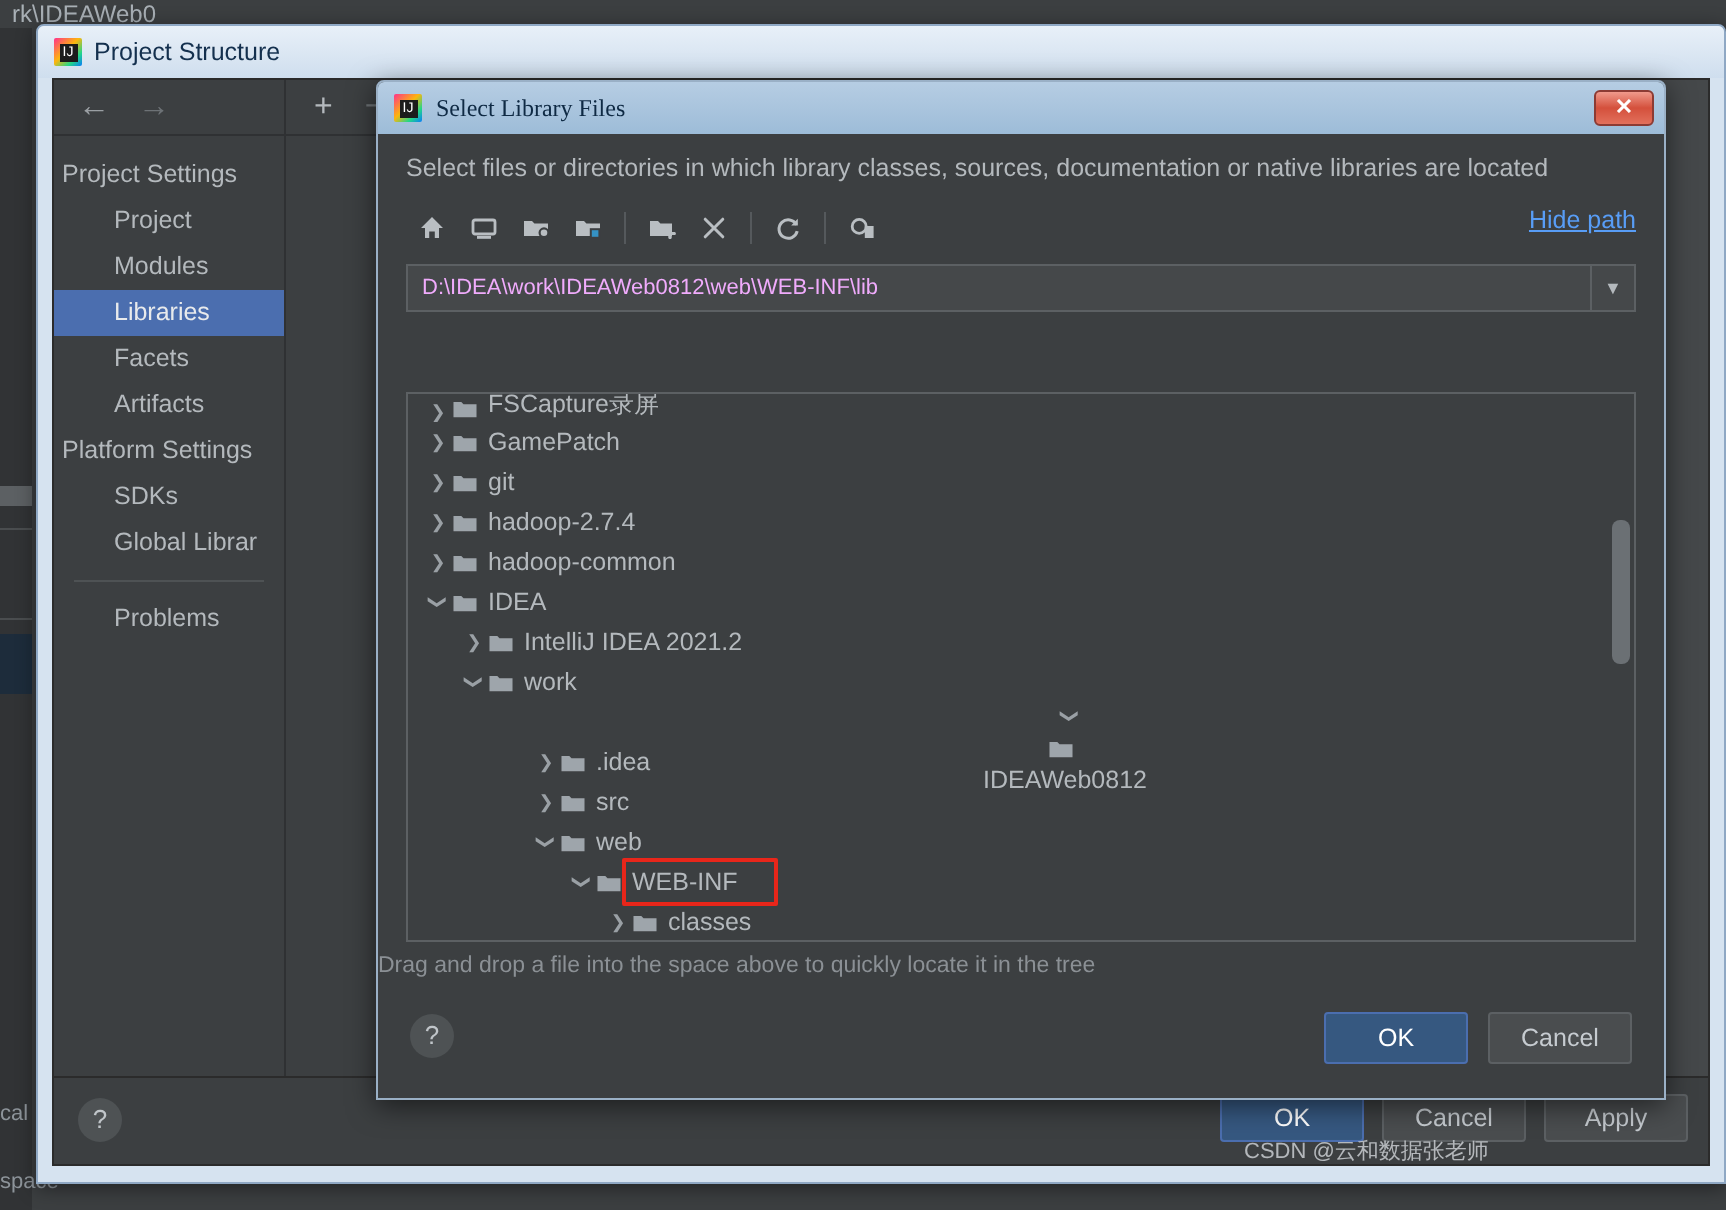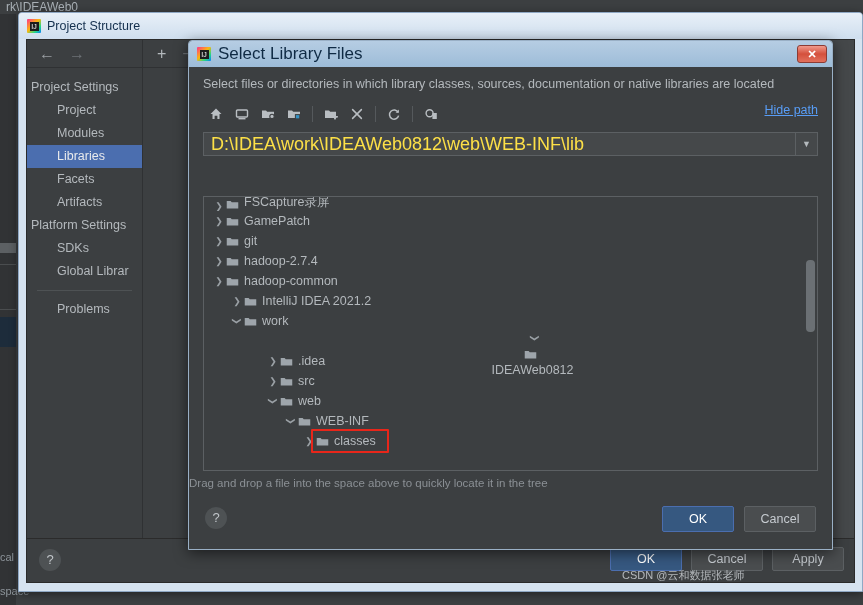--- a/index.html
+++ b/index.html
@@ -147,21 +147,21 @@
     border-radius: 4px 4px 0 0;
     box-shadow: 0 3px 14px rgba(0,0,0,0.55);
   }
   #select-library .sl-titlebar {
     height: 26px;
     background: linear-gradient(180deg,#b6cde3 0%, #9dbcd8 100%);
     display: flex; align-items: center; gap: 7px;
     padding: 0 5px 0 8px;
     border-radius: 3px 3px 0 0;
   }
-  .sl-title-text { color: #0f2a44; font-size: 17px; flex: 1; }
+  .sl-title-text { color: #0f2a44; font-size: 12px; flex: 1; font-family: Liberation Serif, serif; }
   .win-close {
     width: 30px; height: 18px; border-radius: 3px;
     border: 1px solid #8c3b34;
     background: linear-gradient(180deg,#f09a8c 0%, #d4503c 50%, #e2705c 100%);
     color: #fff; font-size: 11px; font-weight: bold;
     text-align: center; line-height: 16px;
   }
   .sl-subtitle {
     padding: 10px 14px 8px 14px;
     color: #b4b9bd; font-size: 12.5px;
@@ -181,21 +181,21 @@
     position: absolute; right: 0; top: 4px;
     color: #589df6; font-size: 12.5px; text-decoration: underline;
   }
   .sl-pathbar {
     margin: 3px 14px 0 14px; height: 24px;
     background: #45484a; border: 1px solid #5c6063;
     display: flex; align-items: center;
   }
   .sl-pathtext {
     flex: 1; padding-left: 7px;
-    color: #fde047; font-size: 18px;
+    color: #f0abfc; font-size: 11px;
     white-space: nowrap; overflow: hidden;
   }
   .sl-pathdrop {
     width: 22px; height: 22px; display: flex; align-items: center; justify-content: center;
     color: #b4b9bd; font-size: 9px;
     border-left: 1px solid #5c6063;
   }
   .sl-treewrap {
     position: absolute; left: 14px; right: 14px; top: 155px; bottom: 78px;
     background: #3c3f41; border: 1px solid #5c6063;
@@ -437,20 +437,29 @@
         </div>
         <div class="tree-row" style="padding-left: 8px;">
           <span class="tw-arrow" style="transform: none;">❯</span>
           <span class="tw-folder">
             <svg width="13" height="13" viewBox="0 0 14 14">
               <path d="M0.8 3.2h4.2l1.2 1.3H13.2V11.4H0.8z" fill="#9ea5ab"></path>
             </svg>
           </span>
           <span>hadoop-common</span>
         </div>
+        <div class="tree-row" style="padding-left: 8px;">
+          <span class="tw-arrow" style="transform: rotate(90deg);">❯</span>
+          <span class="tw-folder">
+            <svg width="13" height="13" viewBox="0 0 14 14">
+              <path d="M0.8 3.2h4.2l1.2 1.3H13.2V11.4H0.8z" fill="#9ea5ab"></path>
+            </svg>
+          </span>
+          <span>IDEA</span>
+        </div>
         <div class="tree-row" style="padding-left: 26px;">
           <span class="tw-arrow" style="transform: none;">❯</span>
           <span class="tw-folder">
             <svg width="13" height="13" viewBox="0 0 14 14">
               <path d="M0.8 3.2h4.2l1.2 1.3H13.2V11.4H0.8z" fill="#9ea5ab"></path>
             </svg>
           </span>
           <span>IntelliJ IDEA 2021.2</span>
         </div>
         <div class="tree-row" style="padding-left: 26px;">

